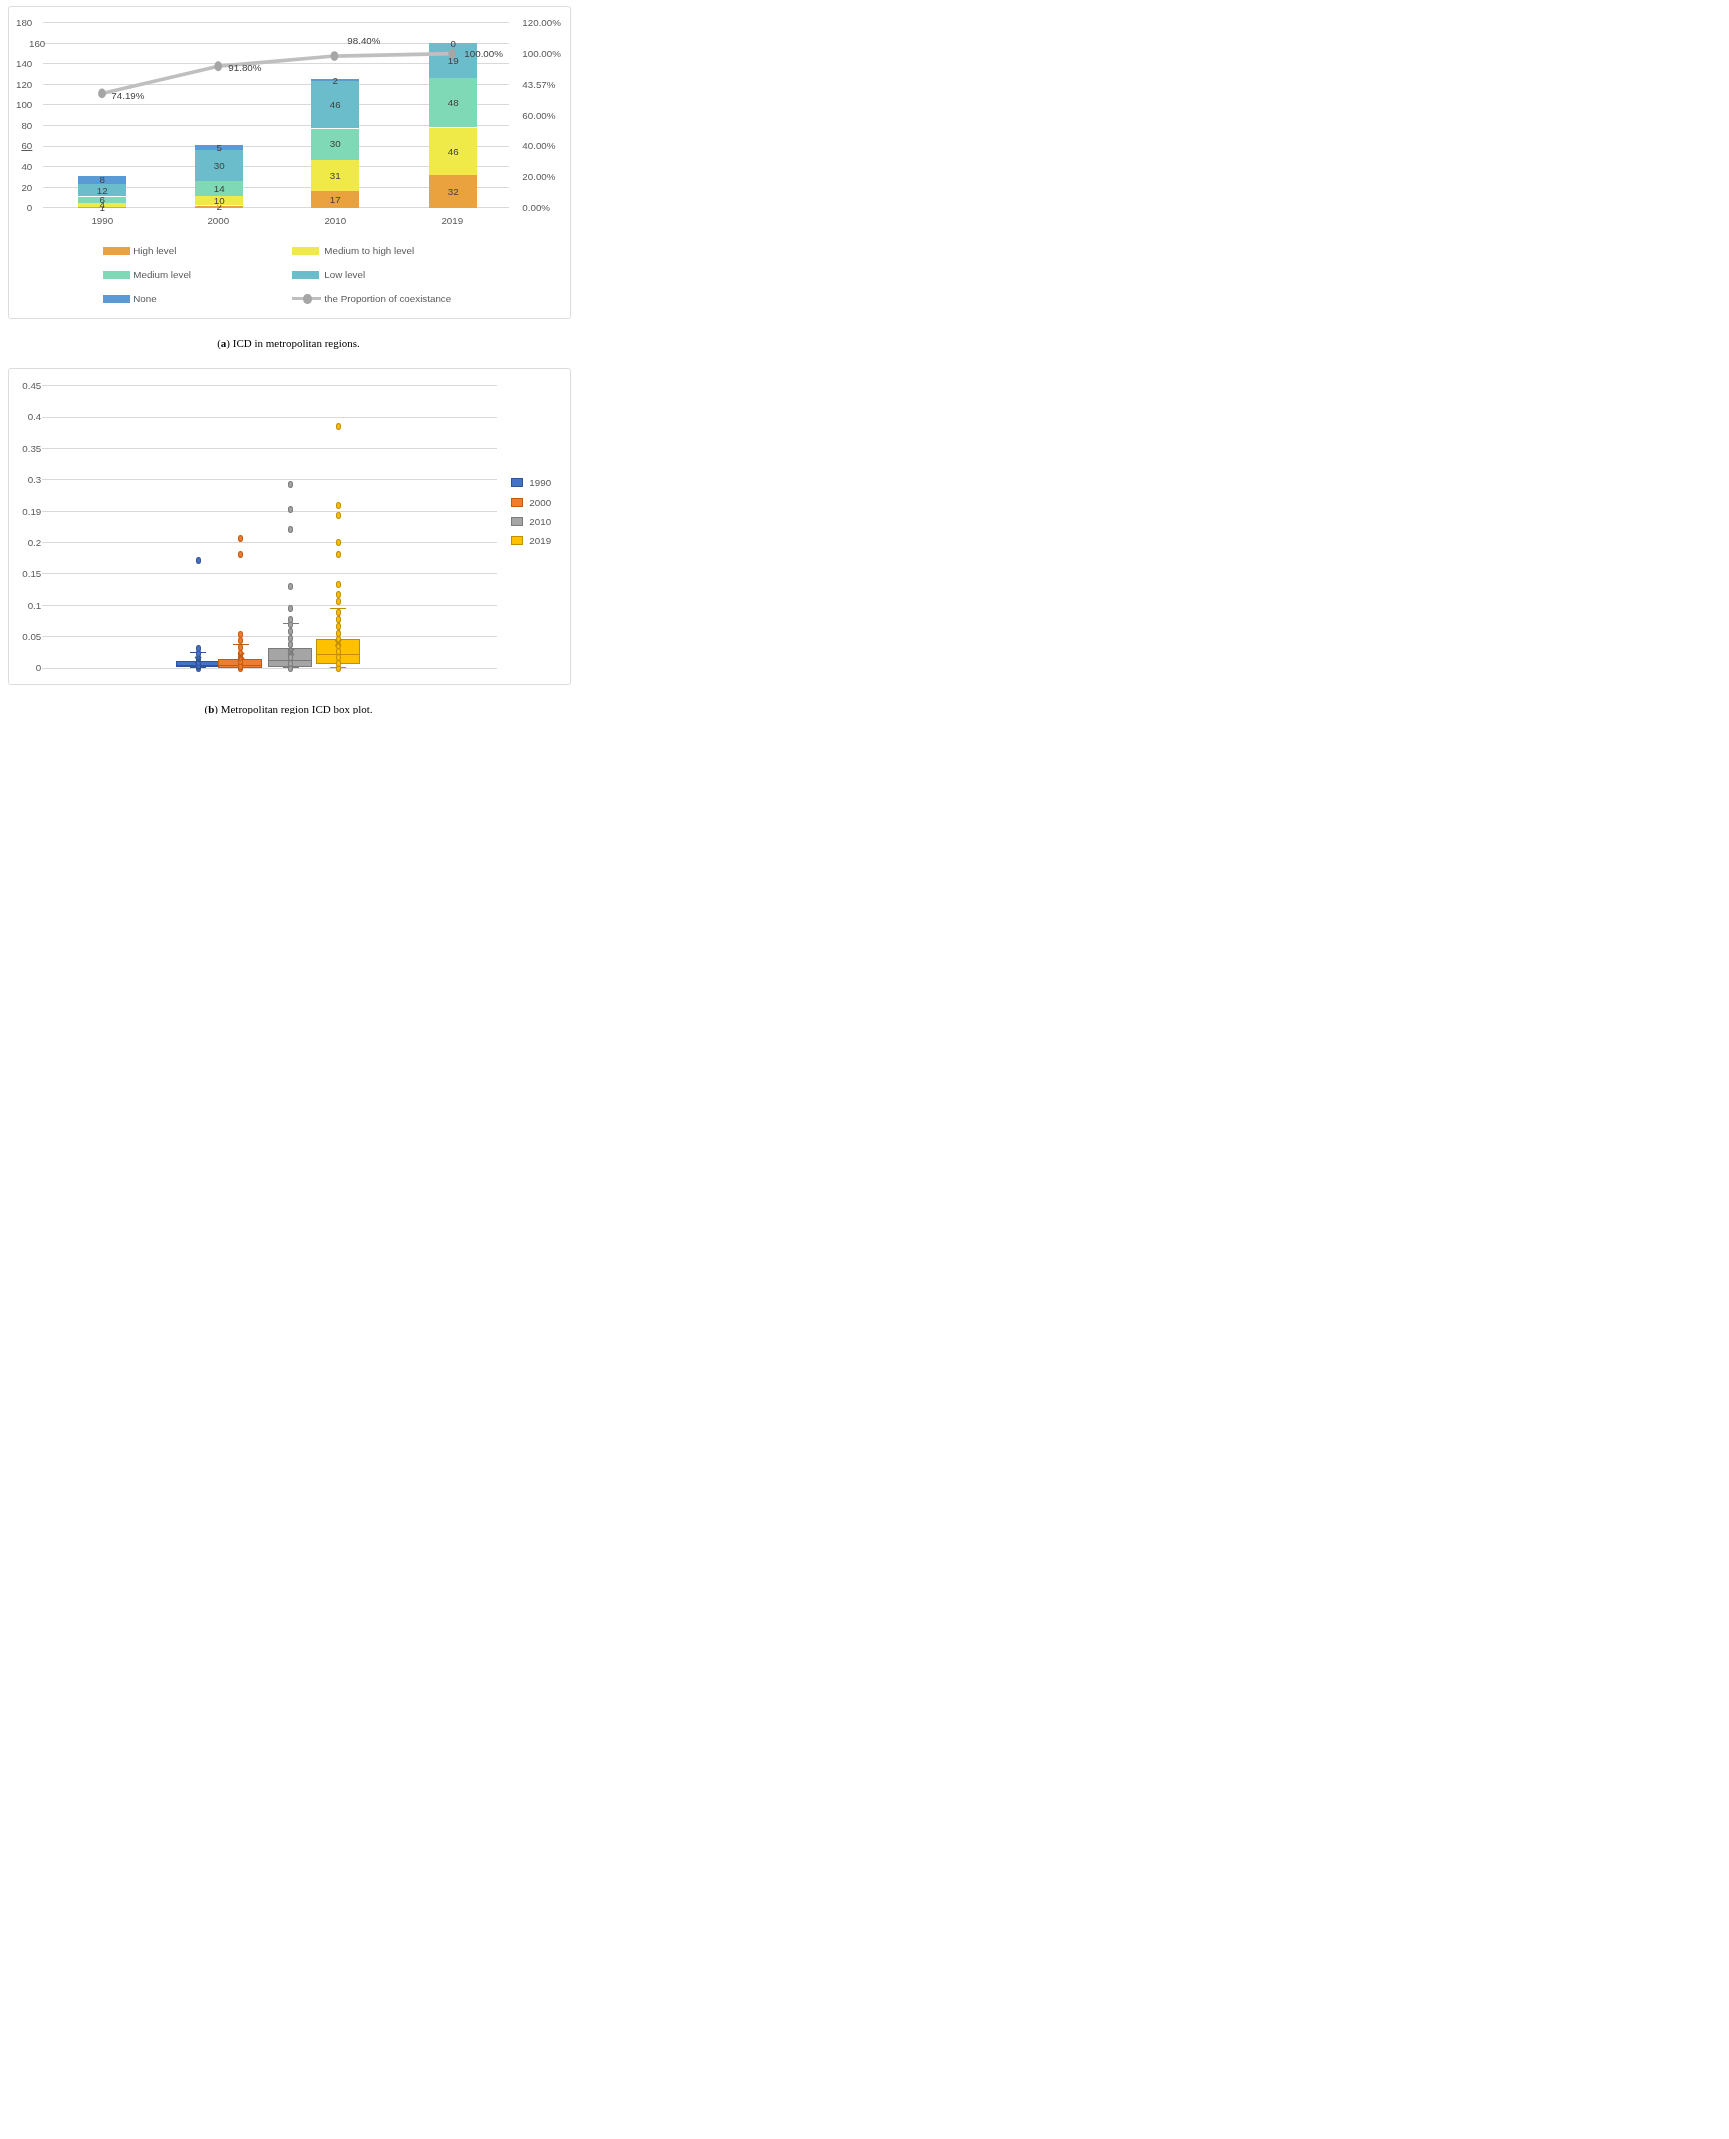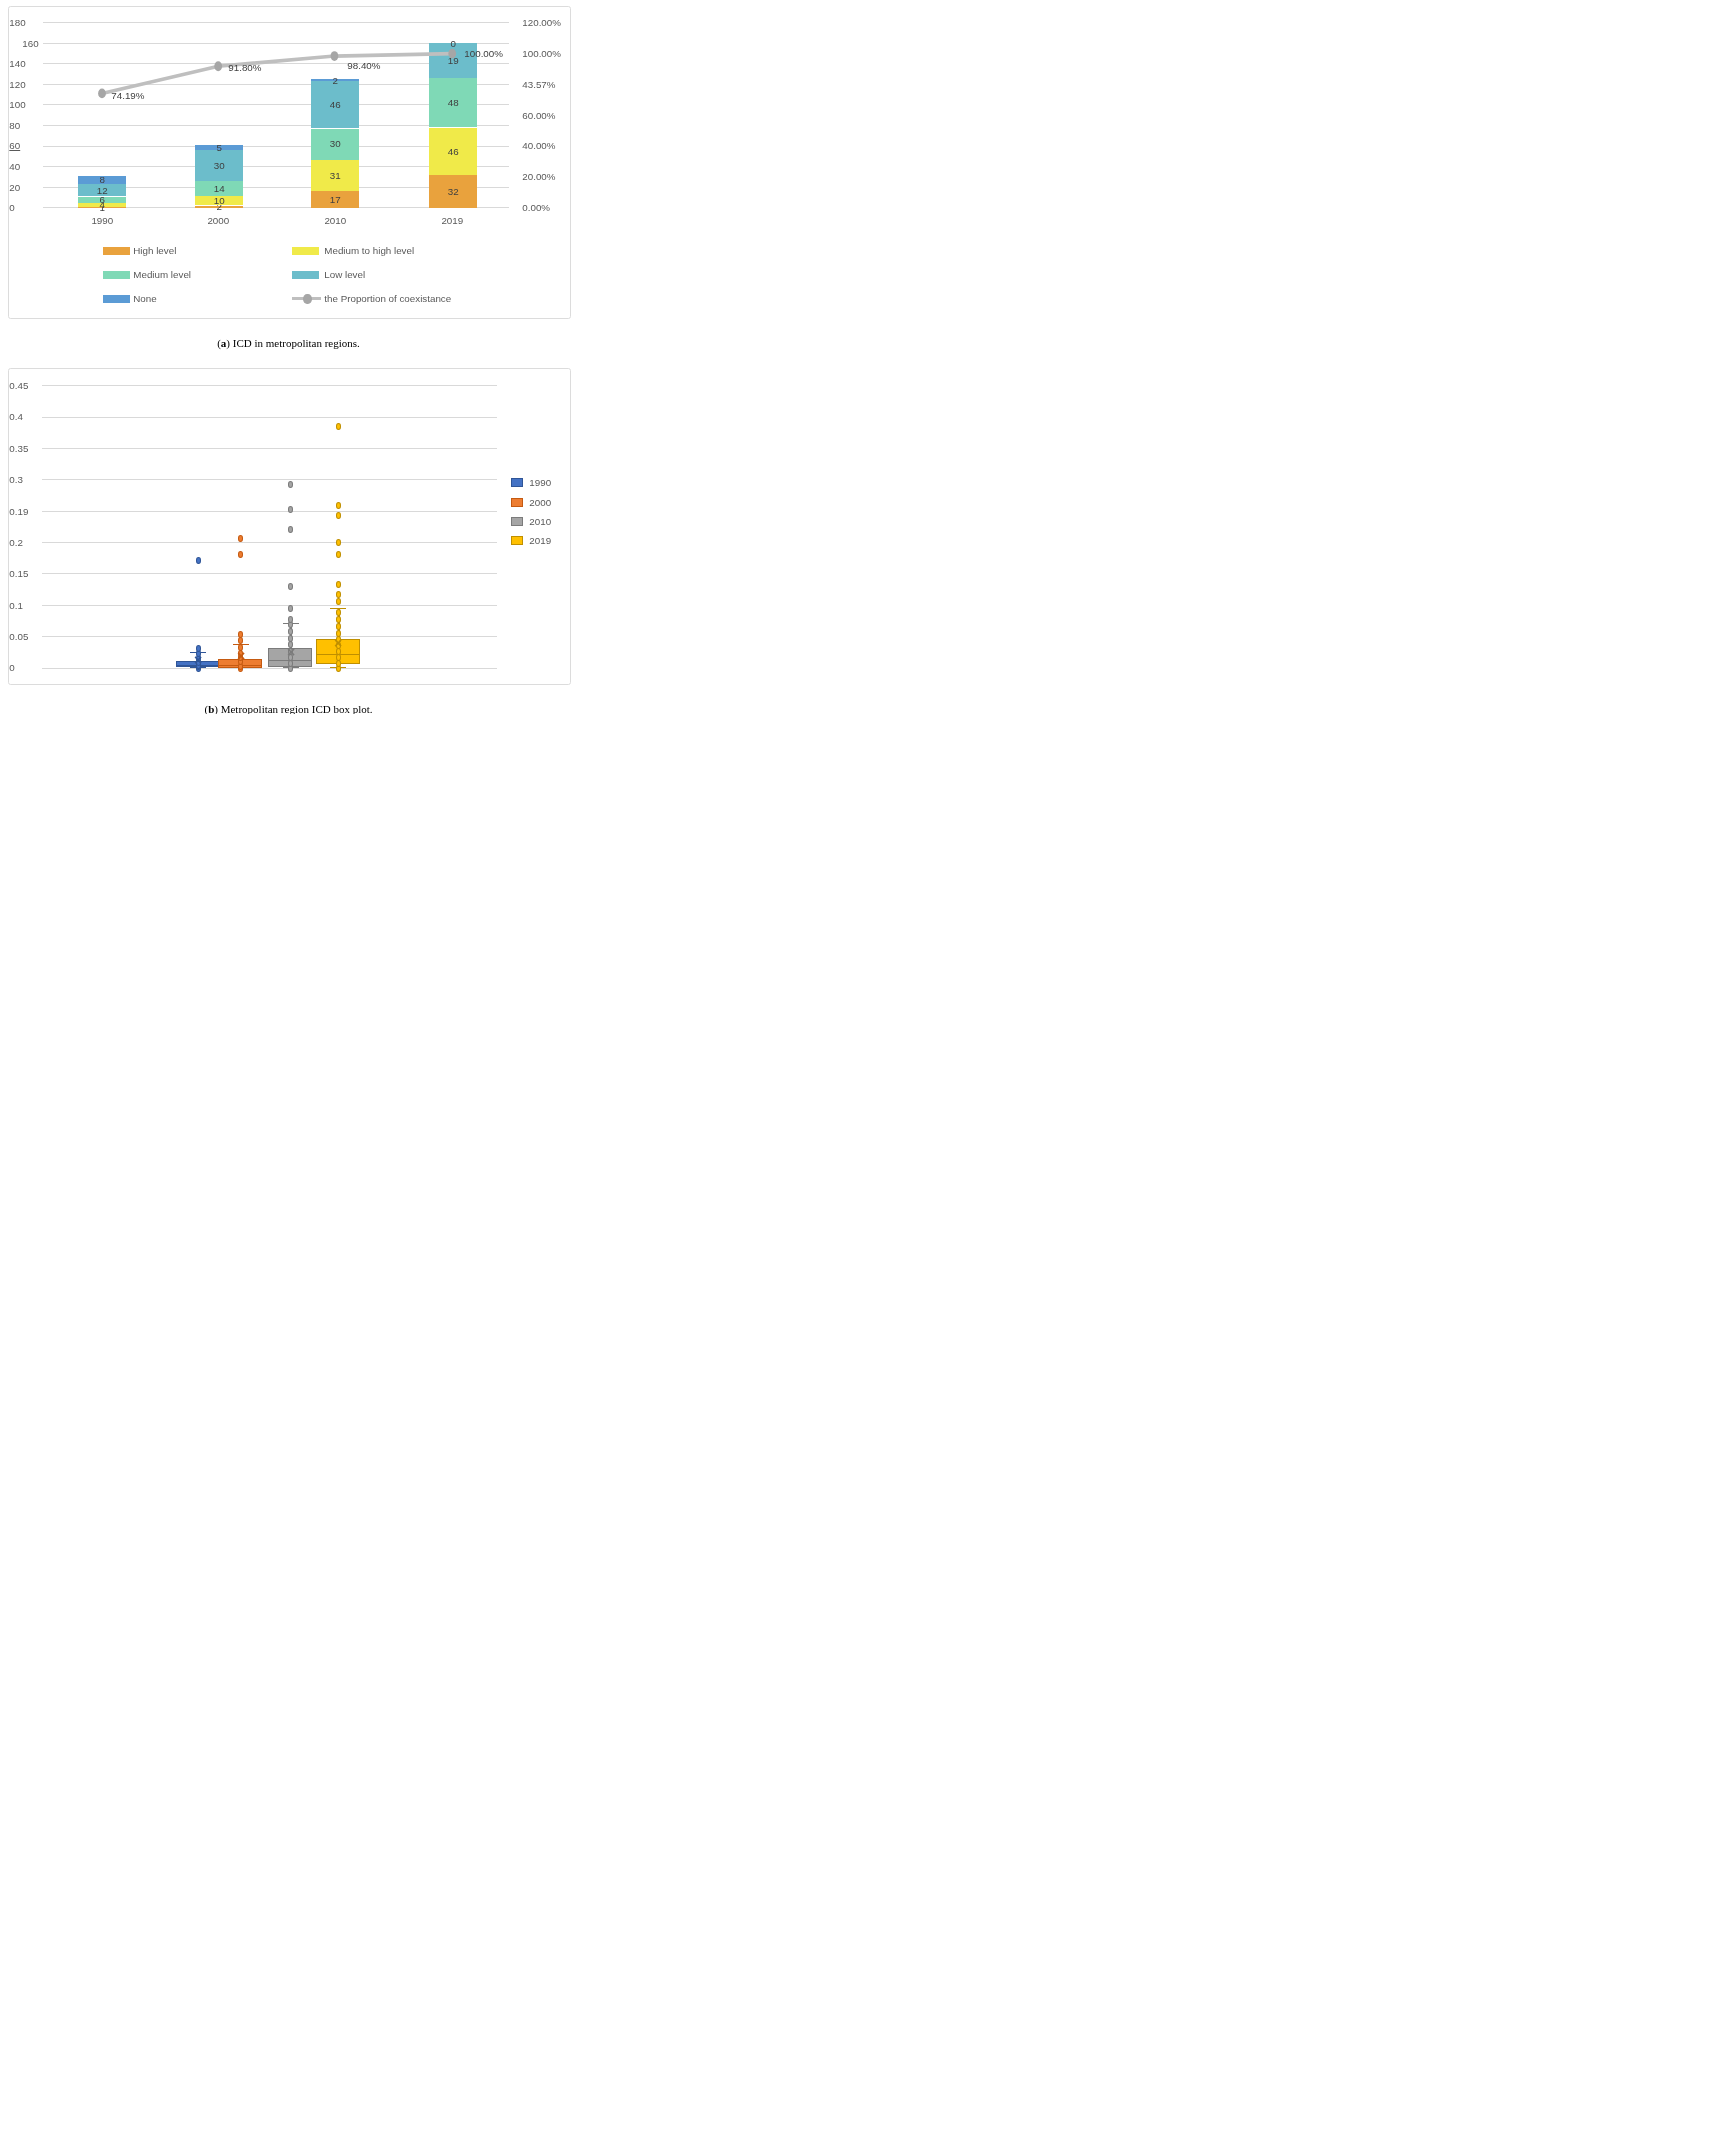--- a/index.html
+++ b/index.html
@@ -4,21 +4,21 @@
 <style>
   html,body{margin:0;padding:0;background:#ffffff;}
   .page{position:relative;width:577px;height:714px;background:#fff;
         font-family:"Liberation Sans", sans-serif;}
   .panel{position:absolute;left:8.3px;width:561px;background:#fff;
          border:1.3px solid #DCDCDC;border-radius:2.6px;}
   #panelA{top:6.2px;height:311px;}
   #panelB{top:368px;height:315px;}
   .grid{position:absolute;height:1px;background:#D9D9D9;}
   .tick{position:absolute;color:#595959;font-size:9.8px;line-height:11.4px;}
-  .tick.right-align{text-align:left;}
+  .tick.right-align{text-align:right;}
   .seg-label{position:absolute;color:#404040;font-size:9.8px;line-height:11.4px;
              text-align:center;pointer-events:none;}
   .cat-label{position:absolute;color:#595959;font-size:9.8px;text-align:center;}
   .pt-label{position:absolute;color:#404040;font-size:9.8px;white-space:nowrap;}
   .bar-seg{position:absolute;}
   .legend-swatch{position:absolute;}
   .legend-label{position:absolute;color:#595959;font-size:9.8px;white-space:nowrap;}
   .line-key{position:absolute;background:#BFBFBF;height:3.1px;}
   .line-key-dot{position:absolute;width:8.3px;height:10.3px;border-radius:50%;background:#A6A6A6;}
   .box{position:absolute;}
@@ -108,21 +108,21 @@
       <div class="cat-label" style="left: 412px; top: 208px; width: 62px;">2019</div>
       <svg width="561" height="311" style="position: absolute; left: 0px; top: 0px; pointer-events: none;" viewBox="0 0 1086 602">
         <polyline points="180,167.21704000000003 405,114.66880000000003 630,94.9744 858,90.20000000000005" fill="none" stroke="#BFBFBF" stroke-width="7"></polyline>
         <ellipse cx="180" cy="167.21704000000003" rx="7.5" ry="9.5" fill="#A6A6A6"></ellipse>
         <ellipse cx="405" cy="114.66880000000003" rx="7.5" ry="9.5" fill="#A6A6A6"></ellipse>
         <ellipse cx="630" cy="94.9744" rx="7.5" ry="9.5" fill="#A6A6A6"></ellipse>
         <ellipse cx="858" cy="90.20000000000005" rx="7.5" ry="9.5" fill="#A6A6A6"></ellipse>
       </svg>
       <div class="pt-label" style="left: 102px; top: 83px;">74.19%</div>
       <div class="pt-label" style="left: 219px; top: 55px;">91.80%</div>
-      <div class="pt-label" style="left: 338px; top: 53px;">98.40%</div>
+      <div class="pt-label" style="left: 338px; top: 28px;">98.40%</div>
       <div class="pt-label" style="left: 455px; top: 41px;">100.00%</div>
       <div class="legend-swatch" style="left: 94px; top: 240px; width: 27px; height: 8.3px; background: rgb(233, 162, 61);"></div>
       <div class="legend-label" style="left: 124px; top: 238px;">High level</div>
       <div class="legend-swatch" style="left: 283px; top: 240px; width: 27px; height: 8.3px; background: rgb(240, 234, 73);"></div>
       <div class="legend-label" style="left: 315px; top: 238px;">Medium to high level</div>
       <div class="legend-swatch" style="left: 94px; top: 264px; width: 27px; height: 8.3px; background: rgb(127, 217, 182);"></div>
       <div class="legend-label" style="left: 124px; top: 262px;">Medium level</div>
       <div class="legend-swatch" style="left: 283px; top: 264px; width: 27px; height: 8.3px; background: rgb(108, 189, 203);"></div>
       <div class="legend-label" style="left: 315px; top: 262px;">Low level</div>
       <div class="legend-swatch" style="left: 94px; top: 288px; width: 27px; height: 8.3px; background: rgb(91, 155, 213);"></div>

